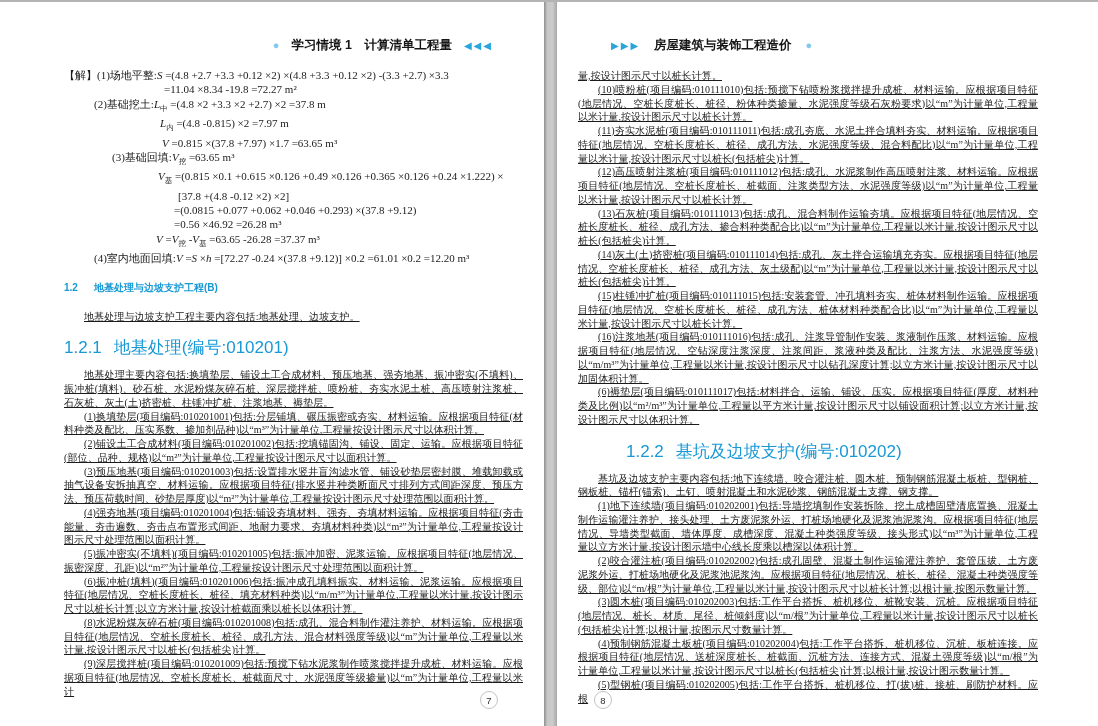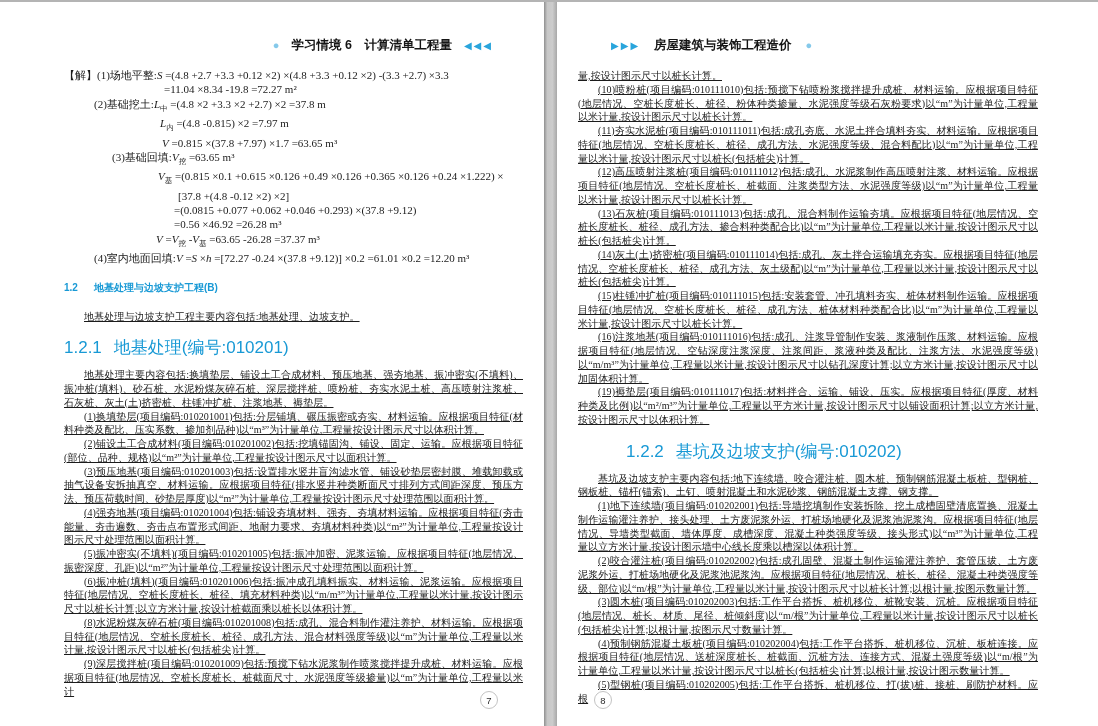--- a/index.html
+++ b/index.html
@@ -61,21 +61,21 @@
 <body>
 
 <div class="top-edge"></div>
 
 <div class="spread">
 
   <section class="page page-left">
     <div class="page-inner-left">
       <div class="pg-header pg-header-left">
         <span class="hdr-dot" style="color: rgb(133, 201, 234);">●</span>
-        <span class="hdr-title">学习情境 6　计算清单工程量</span>
+        <span class="hdr-title">学习情境 1　计算清单工程量</span>
         <span class="hdr-arrows" style="color: rgb(41, 165, 220);">◀◀◀</span>
       </div>
 
       <div class="formulas">
 
           <div class="fline" style="margin-left: 0px;">【解】(1)场地平整:<i>S</i> =(4.8 +2.7 +3.3 +0.12 ×2) ×(4.8 +3.3 +0.12 ×2) -(3.3 +2.7) ×3.3</div>
 
           <div class="fline" style="margin-left: 100px;">=11.04 ×8.34 -19.8 =72.27 m²</div>
 
           <div class="fline" style="margin-left: 30px;">(2)基础挖土:<i>L</i><sub>中</sub> =(4.8 ×2 +3.3 ×2 +2.7) ×2 =37.8 m</div>
@@ -155,21 +155,21 @@
           <p class="para">(12)高压喷射注浆桩(项目编码:010111012)包括:成孔、水泥浆制作高压喷射注浆、材料运输。应根据项目特征(地层情况、空桩长度桩长、桩截面、注浆类型方法、水泥强度等级)以“m”为计量单位,工程量以米计量,按设计图示尺寸以桩长计算。</p>
 
           <p class="para">(13)石灰桩(项目编码:010111013)包括:成孔、混合料制作运输夯填。应根据项目特征(地层情况、空桩长度桩长、桩径、成孔方法、掺合料种类配合比)以“m”为计量单位,工程量以米计量,按设计图示尺寸以桩长(包括桩尖)计算。</p>
 
           <p class="para">(14)灰土(土)挤密桩(项目编码:010111014)包括:成孔、灰土拌合运输填充夯实。应根据项目特征(地层情况、空桩长度桩长、桩径、成孔方法、灰土级配)以“m”为计量单位,工程量以米计量,按设计图示尺寸以桩长(包括桩尖)计算。</p>
 
           <p class="para">(15)柱锤冲扩桩(项目编码:010111015)包括:安装套管、冲孔填料夯实、桩体材料制作运输。应根据项目特征(地层情况、空桩长度桩长、桩径、成孔方法、桩体材料种类配合比)以“m”为计量单位,工程量以米计量,按设计图示尺寸以桩长计算。</p>
 
           <p class="para">(16)注浆地基(项目编码:010111016)包括:成孔、注浆导管制作安装、浆液制作压浆、材料运输。应根据项目特征(地层情况、空钻深度注浆深度、注浆间距、浆液种类及配比、注浆方法、水泥强度等级)以“m/m³”为计量单位,工程量以米计量,按设计图示尺寸以钻孔深度计算;以立方米计量,按设计图示尺寸以加固体积计算。</p>
 
-          <p class="para">(19)褥垫层(项目编码:010111017)包括:材料拌合、运输、铺设、压实。应根据项目特征(厚度、材料种类及比例)以“m²/m³”为计量单位,工程量以平方米计量,按设计图示尺寸以铺设面积计算;以立方米计量,按设计图示尺寸以体积计算。</p>
+          <p class="para">(6)褥垫层(项目编码:010111017)包括:材料拌合、运输、铺设、压实。应根据项目特征(厚度、材料种类及比例)以“m²/m³”为计量单位,工程量以平方米计量,按设计图示尺寸以铺设面积计算;以立方米计量,按设计图示尺寸以体积计算。</p>
         </div>
 
       <h3 class="subsec" style="color: rgb(24, 153, 213); margin-left: 48px;">
         <span class="sec-num">1.2.2</span><span class="sec-t">基坑及边坡支护(编号:010202)</span>
       </h3>
 
       <p class="para">基坑及边坡支护主要内容包括:地下连续墙、咬合灌注桩、圆木桩、预制钢筋混凝土板桩、型钢桩、钢板桩、锚杆(锚索)、土钉、喷射混凝土和水泥砂浆、钢筋混凝土支撑、钢支撑。</p>
 
       <div>
 

